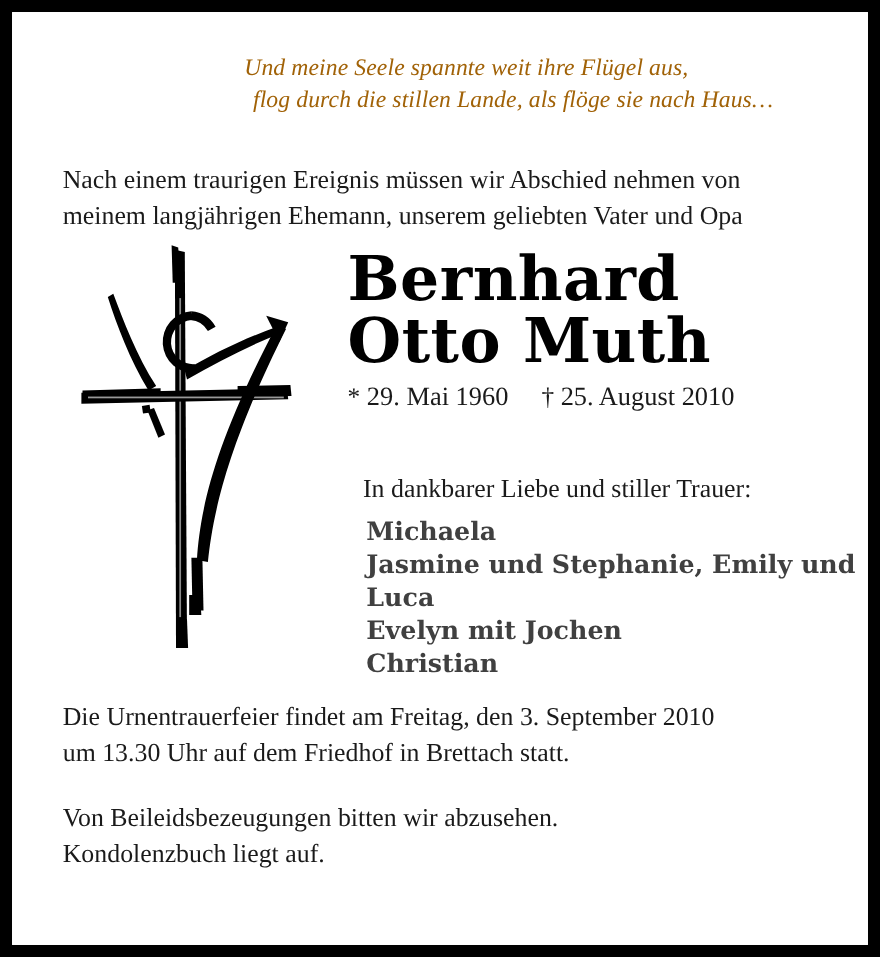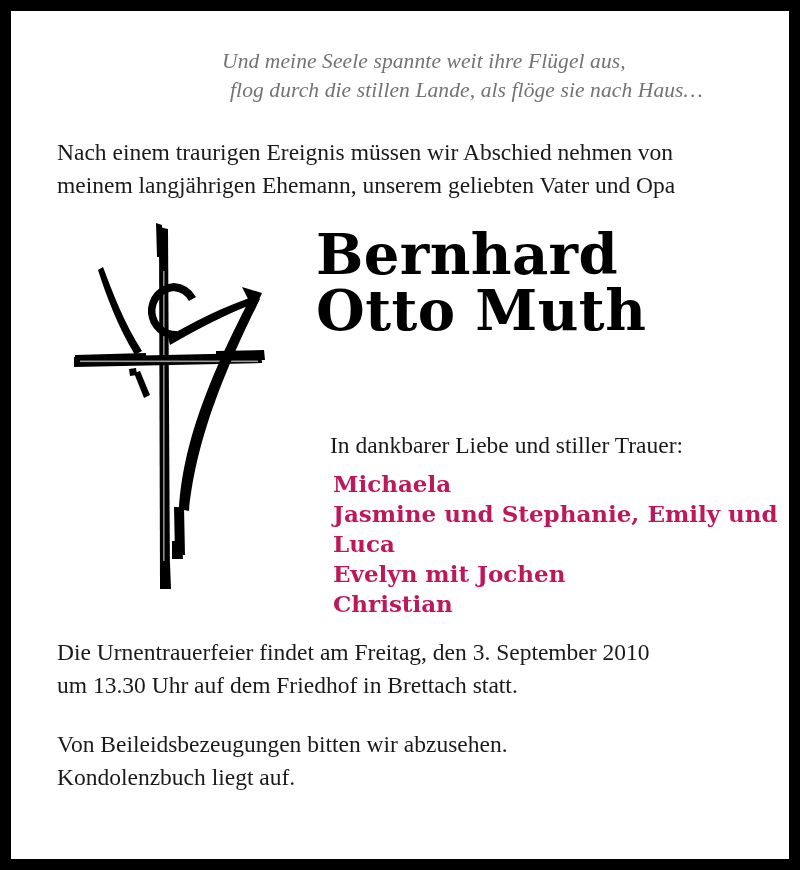--- a/index.html
+++ b/index.html
@@ -39,30 +39,30 @@
   
   .epigraph {
     position: absolute;
     left: 211px;
     top: 36px;
     width: 534px;
     font-style: italic;
     font-size: 21.5px;
     line-height: 29px;
     letter-spacing: 0.1px;
-    color: #737373;
+    color: #a16207;
   }
   .epigraph .ln { display: block; white-space: nowrap; }
   .epigraph .ln2 { padding-left: 8px; }
 
   
   .intro {
     position: absolute;
     left: 46px;
-    top: 125px;
+    top: 137px;
     width: 700px;
     font-size: 23.5px;
     line-height: 33px;
     color: #1a1a1a;
   }
   .intro .ln { display: block; white-space: nowrap; }
 
   
   .cross-art {
     position: absolute;
@@ -115,21 +115,21 @@
   .mourn-names {
     margin-top: 8px;
     padding-left: 17px;
   }
   .mourn-names .nm {
     display: block;
     font-family: "DejaVu Serif", "Liberation Serif", serif;
     font-weight: bold;
     font-size: 23px;
     line-height: 30px;
-    color: #be185d;
+    color: #404040;
     white-space: nowrap;
   }
 
   
   .block {
     position: absolute;
     left: 46px;
     width: 710px;
     font-size: 23.5px;
     line-height: 33px;
@@ -205,20 +205,27 @@
                  C142 118 172 102 200 92 Z"></path>
 
         <path d="M78 162 L84 160 L94 184 L88 187 Z"></path>
         <path d="M73 158 L80 157 L81 164 L74 165 Z"></path>
       </g>
     </svg>
 
     <div class="name-block">
       <div class="name-line">Bernhard</div>
       <div class="name-line">Otto Muth</div>
+      <div class="dates">
+        <span class="sym">*</span>
+        <span>29. Mai 1960</span>
+        <span class="gap"></span>
+        <span class="sym">†</span>
+        <span>25. August 2010</span>
+      </div>
     </div>
 
     <div class="mourn-block">
       <div class="mourn-intro">In dankbarer Liebe und stiller Trauer:</div>
       <div class="mourn-names">
         <span class="nm">Michaela</span>
         <span class="nm">Jasmine und Stephanie, Emily und</span>
         <span class="nm">Luca</span>
         <span class="nm">Evelyn mit Jochen</span>
         <span class="nm">Christian</span>

